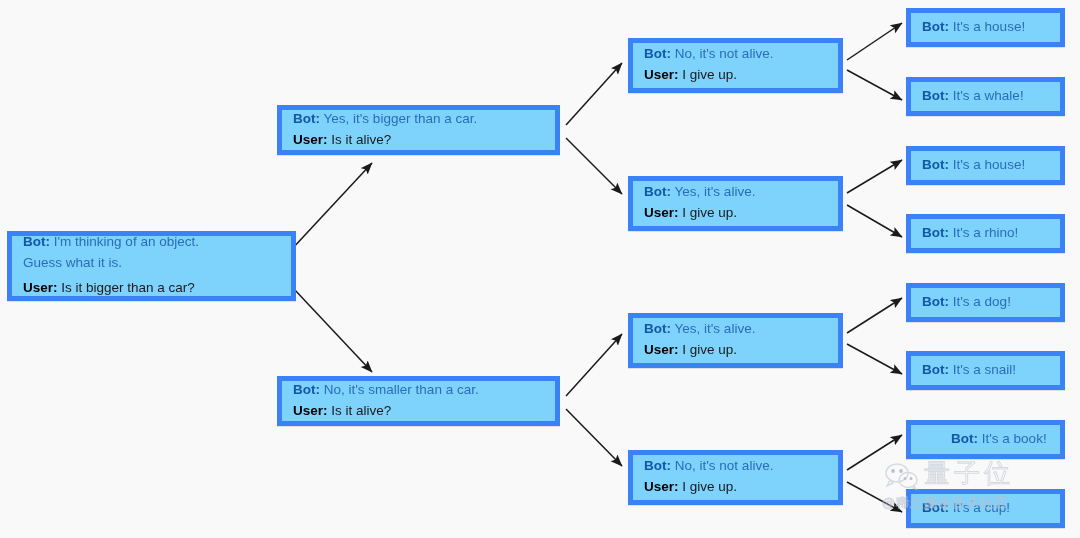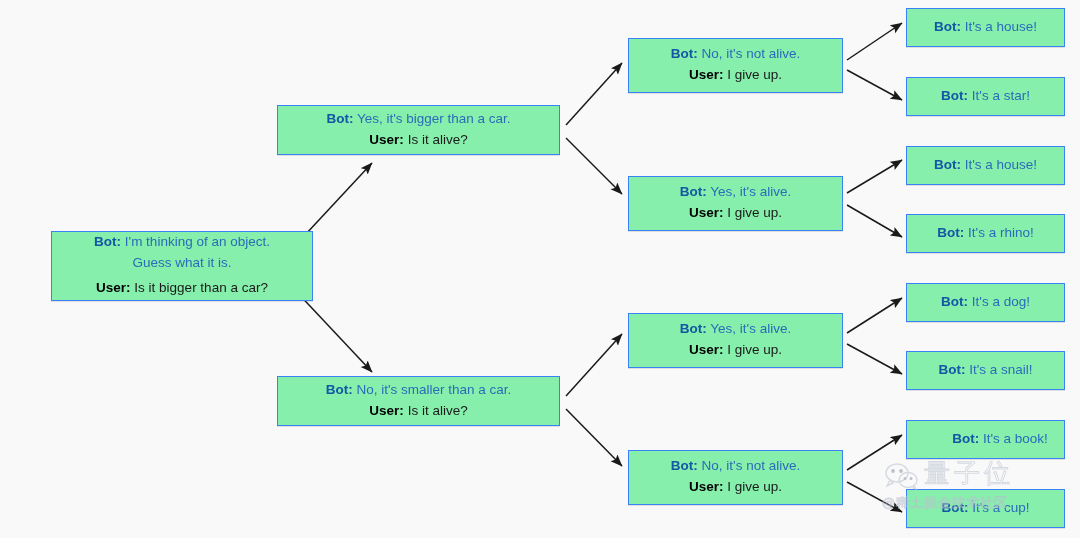--- a/index.html
+++ b/index.html
@@ -19,28 +19,27 @@
     position: absolute;
     left: 0;
     top: 0;
     width: 1080px;
     height: 538px;
     pointer-events: none;
   }
   .node {
     position: absolute;
     box-sizing: border-box;
-    background: #86efac;
-    border: 1px solid #3b82f6;
+    background: #7dd3fc;
+    border: 5px solid #3b82f6;
     box-shadow: 0 1px 0 rgba(0,0,0,0.10);
     padding: 9px 11px 10px 11px;
     display: flex;
     flex-direction: column;
     justify-content: center;
-    text-align: center;
   }
   .node.leaf {
     padding: 0 11px;
     justify-content: center;
   }
   .line {
     font-size: 13.5px;
     line-height: 1.52;
     color: #1f4e9c;
     white-space: nowrap;
@@ -127,21 +126,21 @@
       <line x1="847" y1="205" x2="902" y2="237"></line>
 
       <line x1="847" y1="333" x2="902" y2="298"></line>
       <line x1="847" y1="344" x2="902" y2="374"></line>
 
       <line x1="847" y1="470" x2="902" y2="435"></line>
       <line x1="847" y1="482" x2="902" y2="512"></line>
     </g>
   </svg>
 
-  <div class="node" style="left:7px; top:231px; width:262px; height:70px;margin-left:44px;">
+  <div class="node" style="left:7px; top:231px; width:289px; height:70px;">
     <div class="line bot">
       <span class="tag">Bot:</span>
       <span class="txt">I'm thinking of an object.</span>
     </div>
     <div class="line bot">
       <span class="txt">Guess what it is.</span>
     </div>
     <div class="line user" style="margin-top:5px;">
       <span class="tag">User:</span>
       <span class="txt">Is it bigger than a car?</span>
@@ -217,21 +216,21 @@
   <div class="node leaf" style="left:906px; top:8px; width:159px; height:39px;">
     <div class="line bot">
       <span class="tag">Bot:</span>
       <span class="txt">It's a house!</span>
     </div>
   </div>
 
   <div class="node leaf" style="left:906px; top:77px; width:159px; height:39px;">
     <div class="line bot">
       <span class="tag">Bot:</span>
-      <span class="txt">It's a star!</span>
+      <span class="txt">It's a whale!</span>
     </div>
   </div>
 
   <div class="node leaf" style="left:906px; top:146px; width:159px; height:39px;">
     <div class="line bot">
       <span class="tag">Bot:</span>
       <span class="txt">It's a house!</span>
     </div>
   </div>
 

